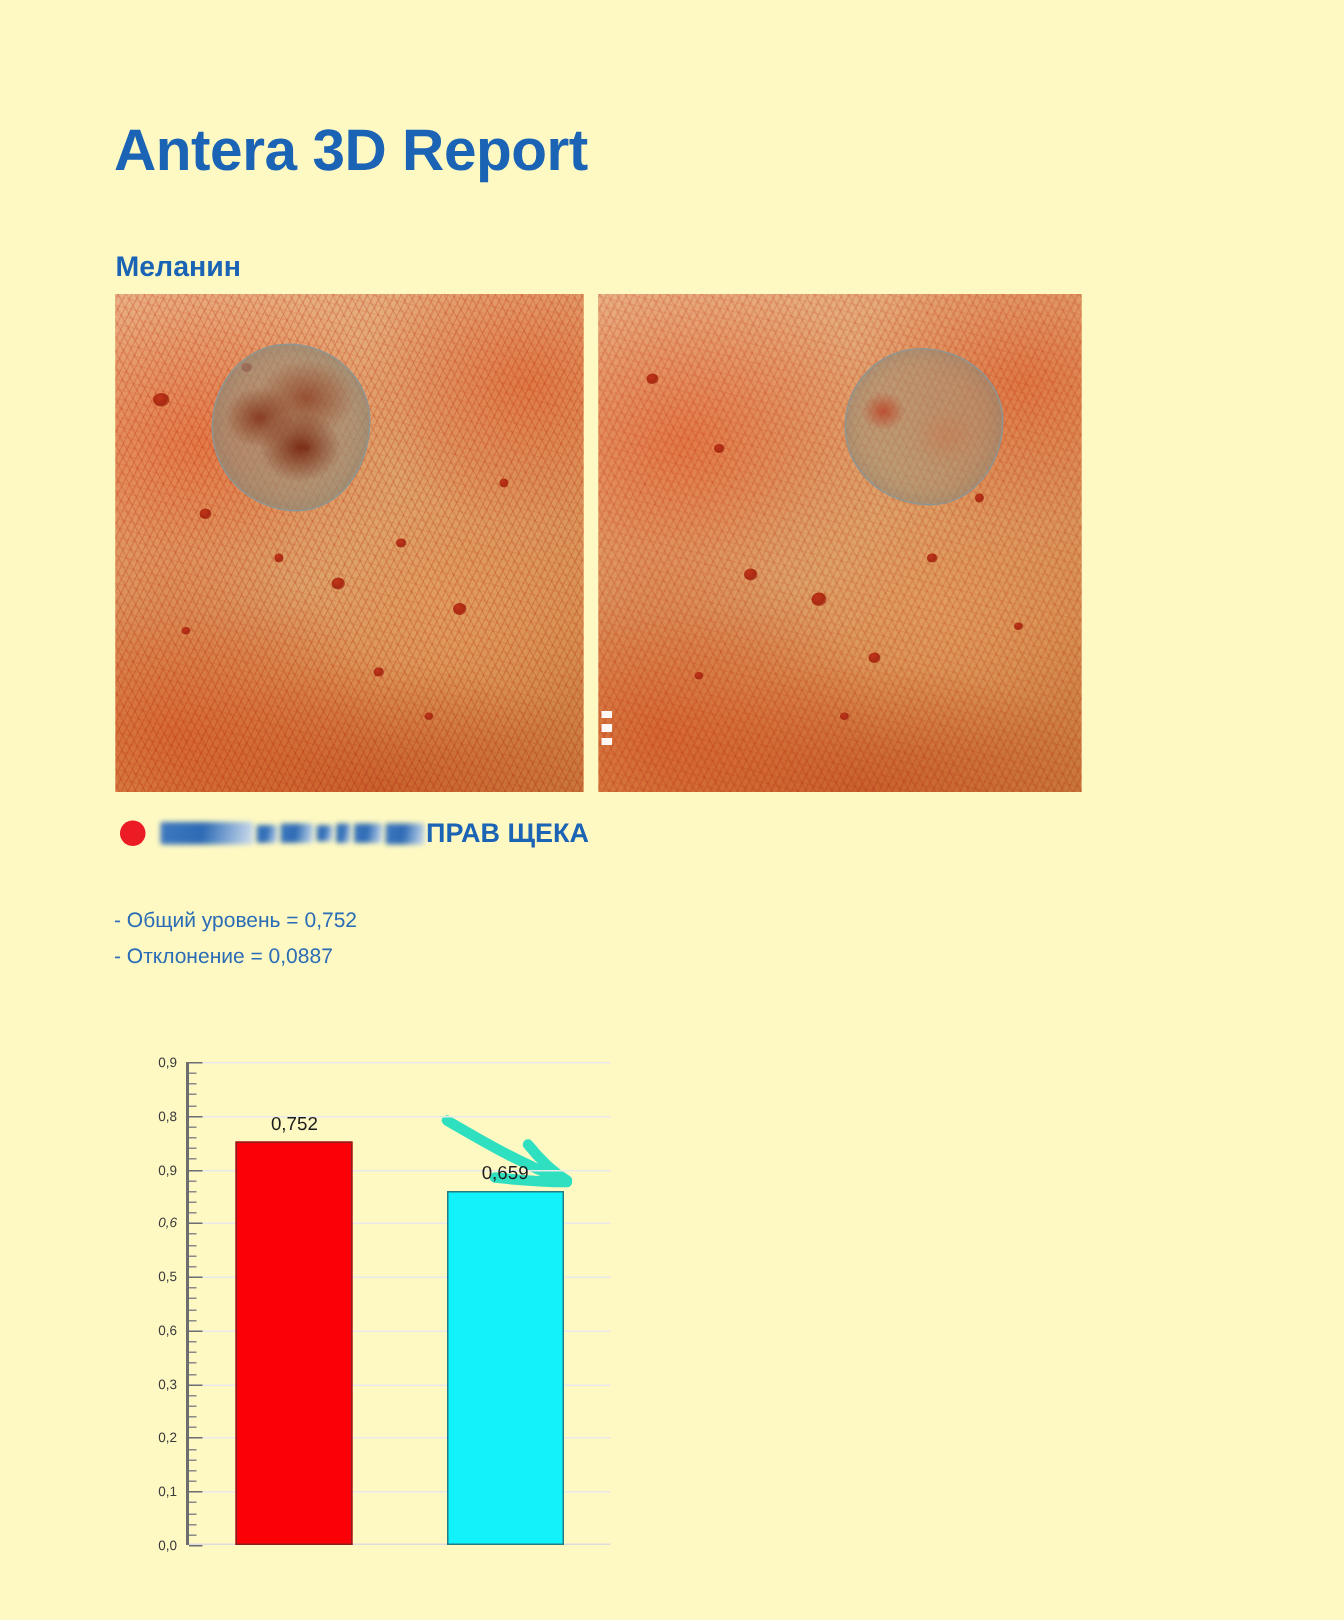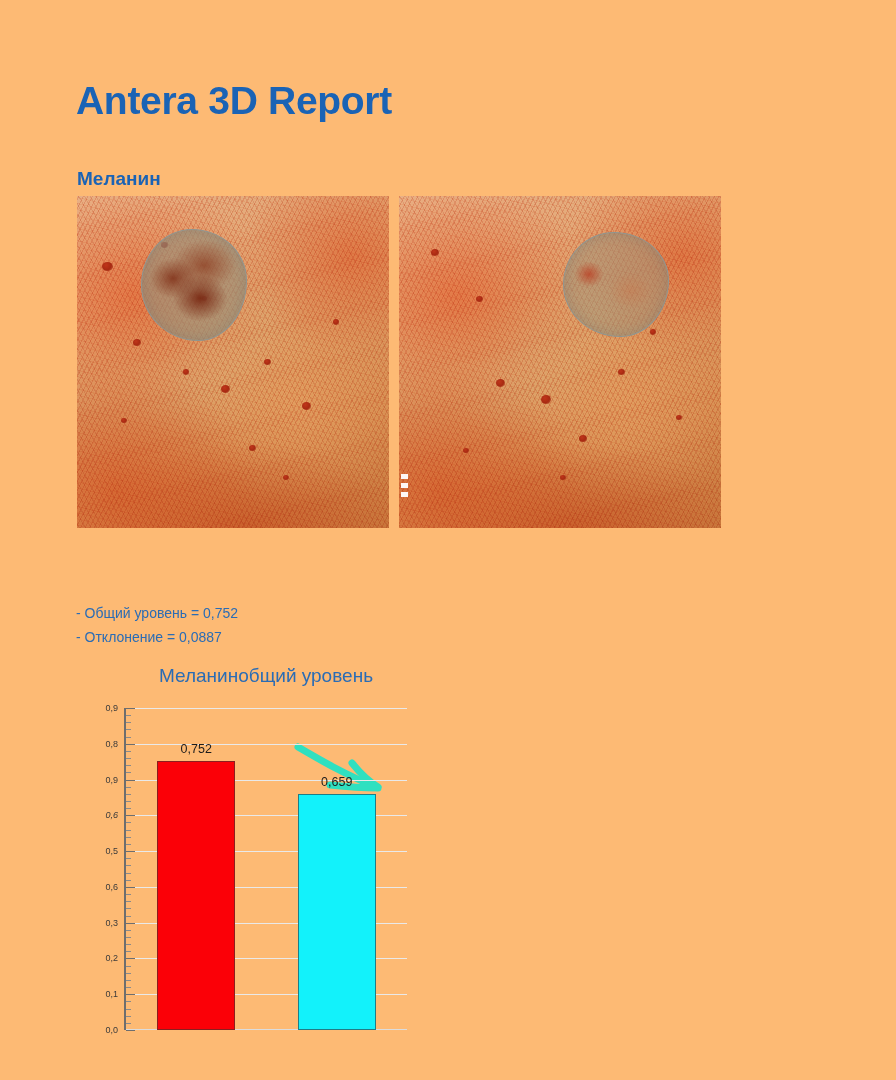--- a/index.html
+++ b/index.html
@@ -12,21 +12,21 @@
     height: 1080px;
     position: relative;
     font-family: "Liberation Sans", sans-serif;
     color: #1f5fa9;
     overflow: hidden;
   }
 
   .page {
     position: absolute;
     inset: 0;
-    background: #fdba74;
+    background: #fef9c3;
   }
 
   
   .report-title {
     position: absolute;
     left: 76px;
     top: 79px;
     font-size: 39px;
     font-weight: bold;
     letter-spacing: -0.3px;
@@ -332,31 +332,34 @@
         <div class="spot" style="left:86%;top:66%;width:6px;height:5px;"></div>
       </div>
       <div class="roi light" style="left:164px;top:36px;width:104px;height:103px;"></div>
       <div class="scale-marks"></div>
     </div>
 
   </div>
 
   <div class="legend">
 
+    <div class="legend-entry">
+      <span class="dot red"></span>
+      <span class="legend-text"><span class="redacted r1"></span><span class="redacted r2"></span><span class="redacted r3"></span><span class="redacted r4"></span><span class="redacted r5"></span><span class="redacted r6"></span><span class="redacted r7"></span><span>ПРАВ ЩЕКА</span></span>
+    </div>
 
 
   </div>
 
   <div class="stats">
     <div>- Общий уровень = 0,752</div>
     <div>- Отклонение = 0,0887</div>
   </div>
 
   <div class="chart-wrap">
-    <div class="chart-title">Меланинобщий уровень</div>
 
     <div class="plot" id="plot">
       <div class="axis-line"></div>
       <div class="baseline"></div>
 
       <svg class="arrow-svg" width="105" height="62" viewBox="0 0 105 62">
         <path d="M4,6 C28,20 52,34 82,46" stroke="#2fe0c0" stroke-width="7" stroke-linecap="round" fill="none"></path>
         <path d="M58,22 C66,32 74,40 84,46" stroke="#2fe0c0" stroke-width="7" stroke-linecap="round" fill="none"></path>
         <path d="M36,44 C54,46 70,47 84,47" stroke="#2fe0c0" stroke-width="7" stroke-linecap="round" fill="none"></path>
       </svg>

